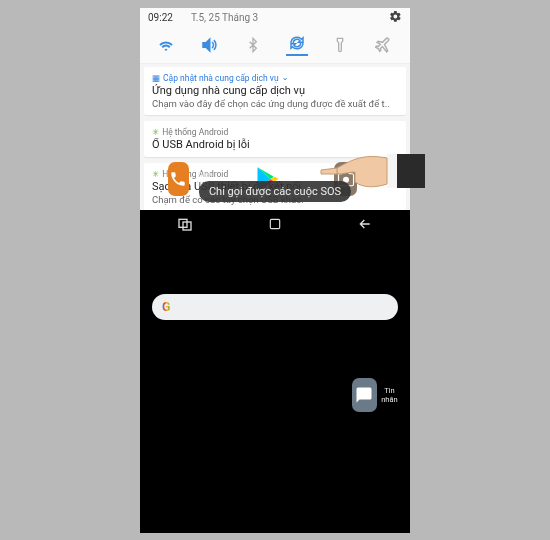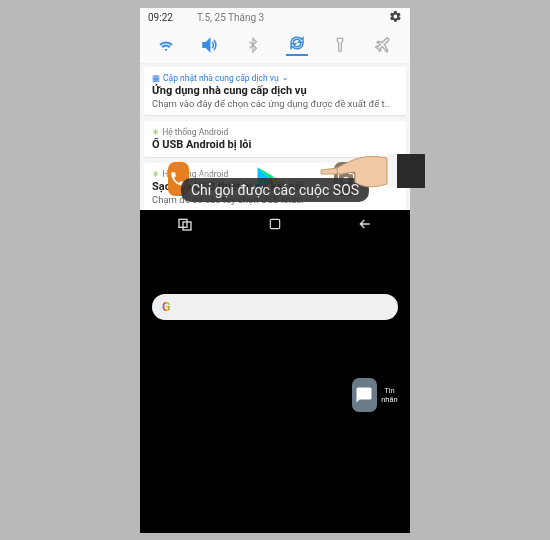--- a/index.html
+++ b/index.html
@@ -23,21 +23,21 @@
   .status-bar {
     background: #fafafa;
     height: 20px;
     display: flex;
     align-items: center;
     padding: 0 8px;
     font-size: 10px;
     color: #333;
     justify-content: space-between;
   }
-  .status-left { display: flex; align-items: center; gap: 24px; }
+  .status-left { display: flex; align-items: center; gap: 18px; }
   .status-right { }
   .qs-row {
     background: #fafafa;
     height: 36px;
     display: flex;
     align-items: center;
     justify-content: space-around;
     padding: 0 4px;
     border-bottom: 1px solid #eee;
   }
@@ -59,21 +59,21 @@
   .notif-src {
     font-size: 8.5px;
     color: #777;
     display: flex;
     align-items: center;
     gap: 3px;
   }
   .notif-src.link { color: #2c7be0; }
   .notif-title {
     font-size: 11px;
-    font-weight: 700;
+    font-weight: 400;
     color: #222;
     margin-top: 1px;
     white-space: nowrap; overflow: hidden; text-overflow: ellipsis;
   }
   .notif-body {
     font-size: 9.5px;
     color: #666;
     margin-top: 1px;
     white-space: nowrap; overflow: hidden; text-overflow: ellipsis;
   }
@@ -130,21 +130,21 @@
     position: absolute;
     top: 140px; right: 10px;
     width: 48px;
     display:flex;flex-direction:row;align-items:center;gap:2px;
   }
   .toast {
     position: absolute;
     bottom: 36px; left: 50%; transform: translateX(-50%);
     background: rgba(50,50,50,0.9);
     color: #eee;
-    font-size: 14px;
+    font-size: 11px;
     padding: 4px 10px;
     border-radius: 10px;
     white-space: nowrap;
   }
   .navbar {
     position: absolute;
     bottom: 0; left:0; right:0;
     height: 28px;
     background: #000;
     display:flex; align-items:center; justify-content:space-around;

